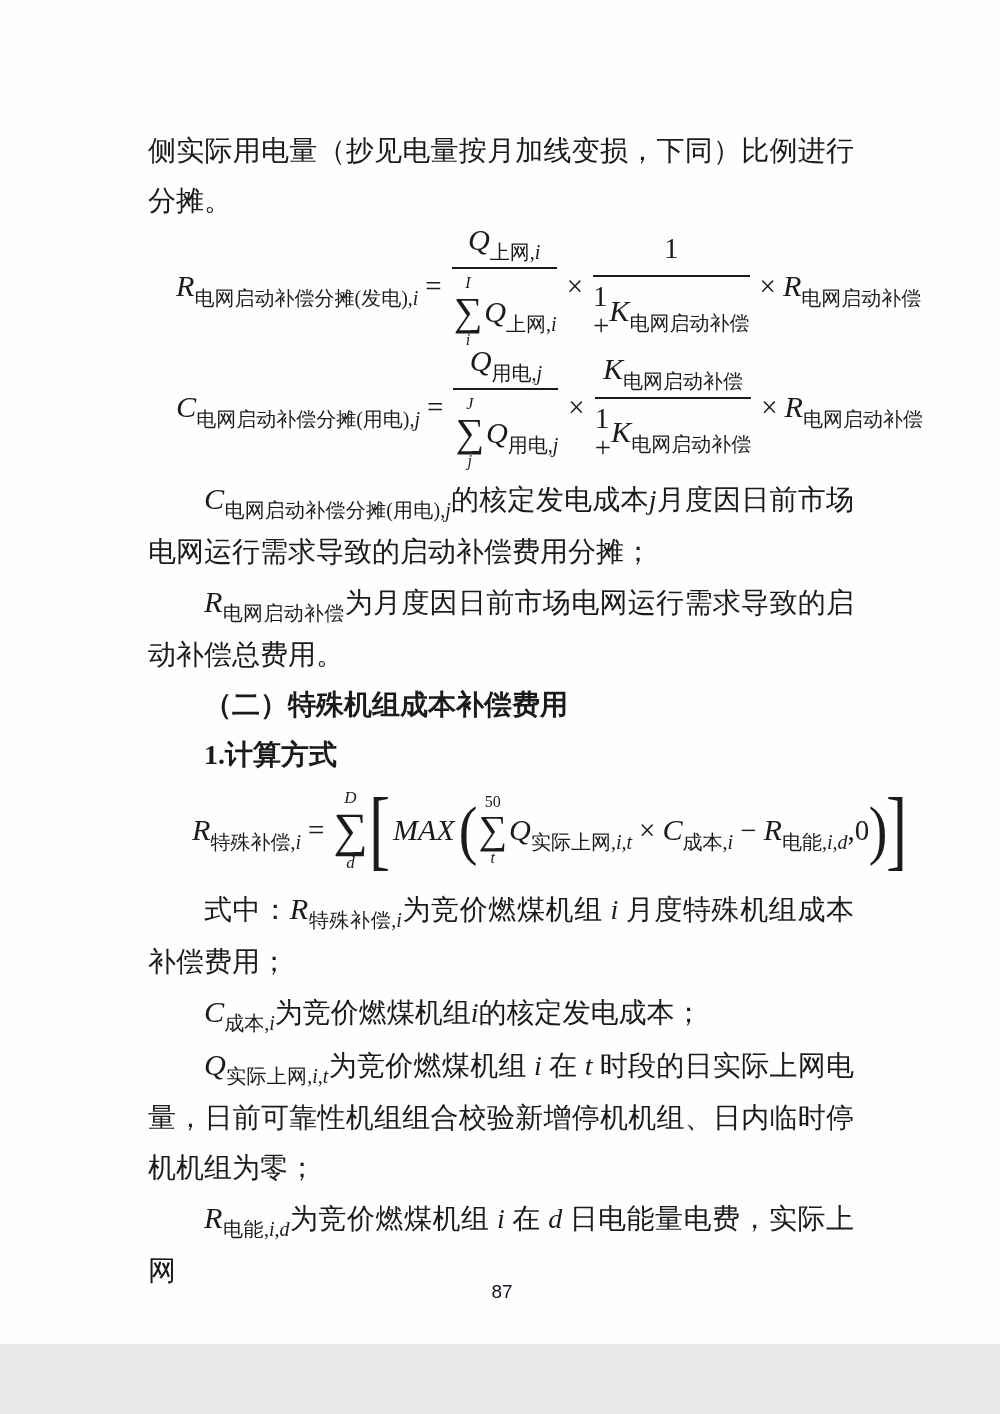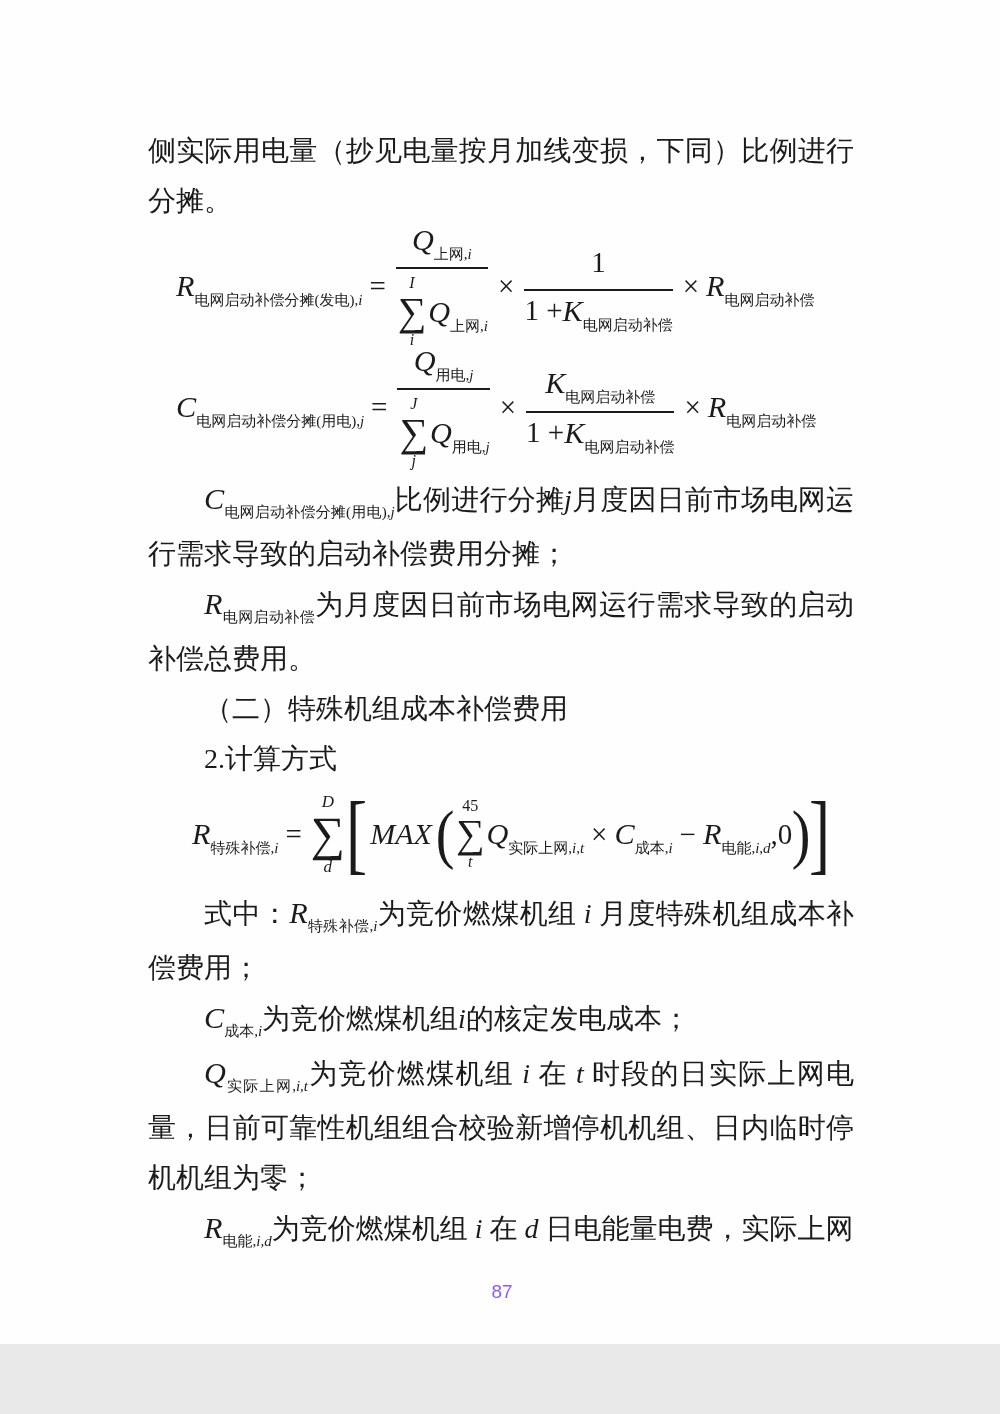--- a/index.html
+++ b/index.html
@@ -1,43 +1,43 @@
 <!DOCTYPE html>
 <html><head>
 <meta charset="utf-8">
 <style>
   html,body{margin:0;padding:0;background:#e9e9e9;}
   .page{position:relative;width:1000px;height:1344px;background:#fefefe;color:#1b1b1b;
         font-family:"Liberation Serif","DejaVu Serif",serif;overflow:hidden;margin:0 auto;}
   .content{position:absolute;left:148px;width:706px;top:126px;font-size:28px;line-height:50px;text-align:justify;}
   p{margin:0;padding:0;}
   .ind{text-indent:2em;}
-  .bold{font-weight:400;}
+  .bold{font-weight:700;}
   i{font-style:italic;}
   .mvar{white-space:nowrap;}
   .mvar .v{font-size:1.08em;}
-  .ms{font-size:15px;position:relative;top:8px;}
+  .ms{font-size:20px;position:relative;top:8px;}
   .fx{display:flex;align-items:center;line-height:1;}
   .fx .ms{top:9px;}
   .op{font-size:29px;margin:0 7px;}
   .pre{font-size:29px;}
   .frac{display:inline-flex;flex-direction:column;align-items:center;margin:0 3px;}
   .frac .nu{align-self:stretch;display:flex;justify-content:center;align-items:flex-end;
             border-bottom:2px solid #1b1b1b;padding:2px 8px 12px;}
   .frac .de{align-self:stretch;display:flex;justify-content:center;align-items:center;padding-top:5px;}
   .sum{display:inline-flex;flex-direction:column;align-items:center;line-height:1;margin:0 2px;}
   .sum .lim{font-size:16px;line-height:1.15;}
   .sum .sg{font-size:40px;line-height:.95;}
   .sumL .sg{font-size:48px;}
   .sumL .lim{font-size:17px;}
   .sq{font-size:88px;font-weight:400;line-height:.88;transform:scaleX(.72);margin:0 -5px;}
   .pa{font-size:66px;font-weight:400;line-height:.9;transform:scaleX(.85);margin:0 -2px;}
   .maxw{font-size:30px;margin:0 4px;font-family:Liberation Serif, serif;}
   .pgnum{position:absolute;left:4px;right:0;top:1281px;text-align:center;
-         font-family:"Liberation Sans","DejaVu Sans",sans-serif;font-size:19px;color:#8b5cf6;}
+         font-family:"Liberation Sans","DejaVu Sans",sans-serif;font-size:19px;color:#0f172a;}
   .gap1{height:112px;margin:4px 0 6px 28px;}
   .gap2{height:118px;margin:2px 0 8px 28px;}
   .gap3{height:96px;margin:2px 0 6px 44px;}
 </style>
 </head>
 <body>
 
 <div class="page">
   <div class="content">
 
@@ -97,40 +97,40 @@
         <span class="de">
             <span class="pre">1 + </span>
             <span class="mvar"><i class="v">K</i><span class="ms"><span>电网启动补偿</span></span></span>
           </span>
       </span>
       <span class="op">×</span>
       <span class="mvar"><i class="v">R</i><span class="ms"><span>电网启动补偿</span></span></span>
     </div>
 
 
-    <p class="ind"><span class="mvar"><i class="v">C</i><span class="ms"><span>电网启动补偿分摊(用电),</span><i>j</i></span></span><span>比例进行分摊</span><i>j</i><span>月度因日前市场电网运行需求导致的启动补偿费用分摊；</span></p>
+    <p class="ind"><span class="mvar"><i class="v">C</i><span class="ms"><span>电网启动补偿分摊(用电),</span><i>j</i></span></span><span>的核定发电成本</span><i>j</i><span>月度因日前市场电网运行需求导致的启动补偿费用分摊；</span></p>
 
     <p class="ind"><span class="mvar"><i class="v">R</i><span class="ms"><span>电网启动补偿</span></span></span><span>为月度因日前市场电网运行需求导致的启动补偿总费用。</span></p>
 
     <p class="ind bold">（二）特殊机组成本补偿费用</p>
-    <p class="ind bold">2.计算方式</p>
+    <p class="ind bold">1.计算方式</p>
 
     <div class="fx gap3">
       <span class="mvar"><i class="v">R</i><span class="ms"><span>特殊补偿,</span><i>i</i></span></span>
       <span class="op">=</span>
       <span class="sum sumL">
           <i class="lim">D</i>
           <span class="sg">∑</span>
           <i class="lim">d</i>
         </span>
       <span class="sq">[</span>
       <i class="maxw">MAX</i>
       <span class="pa">(</span>
       <span class="sum">
-          <span class="lim">45</span>
+          <span class="lim">50</span>
           <span class="sg">∑</span>
           <i class="lim">t</i>
         </span>
       <span class="mvar"><i class="v">Q</i><span class="ms"><span>实际上网,</span><i>i,t</i></span></span>
       <span class="op">×</span>
       <span class="mvar"><i class="v">C</i><span class="ms"><span>成本,</span><i>i</i></span></span>
       <span class="op">−</span>
       <span class="mvar"><i class="v">R</i><span class="ms"><span>电能,</span><i>i,d</i></span></span>
       <span class="pre">,0</span>
       <span class="pa">)</span>

